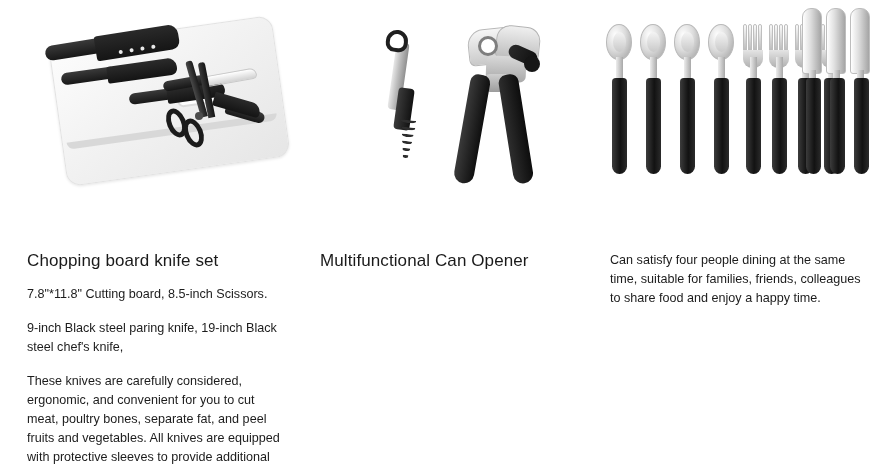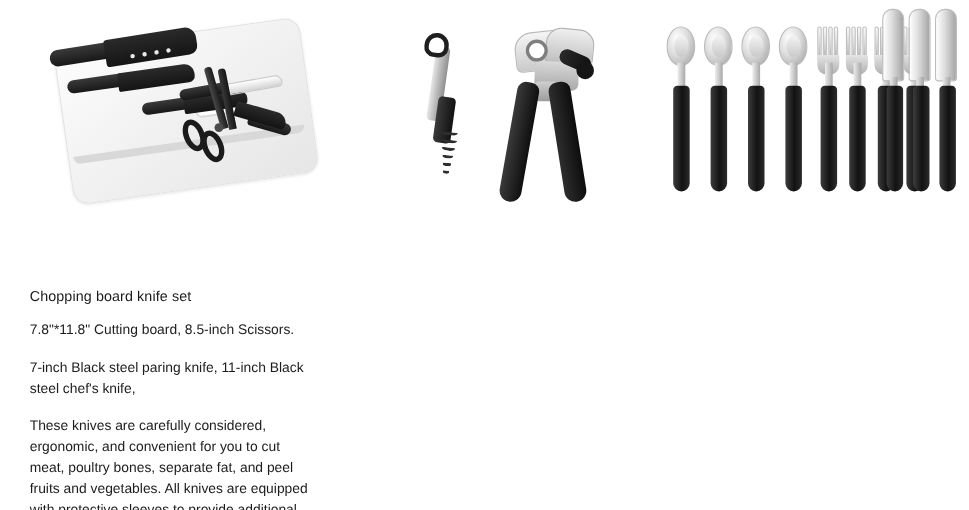--- a/index.html
+++ b/index.html
@@ -29,24 +29,24 @@
   .col-2 { width: 294px; padding-left: 26px; padding-right: 10px; }
   .col-3 { width: 293px; padding-left: 22px; padding-right: 14px; }
 
   .media {
     height: 215px;
     position: relative;
     margin-left: -10px;
   }
 
   .heading {
-    font-size: 13px;
+    font-size: 17px;
     font-weight: normal;
     color: #1a1a1a;
-    margin: 11px 0 14px 0;
+    margin: 0 0 14px 0;
     letter-spacing: 0.1px;
   }
   .para {
     font-size: 12.6px;
     line-height: 19px;
     color: #1c1c1c;
     margin: 0 0 15px 0;
   }
   .para:last-child { margin-bottom: 0; }
 
@@ -406,21 +406,21 @@
         <div class="sh sc-b1"></div>
         <div class="sh sc-b2"></div>
         <div class="sh sc-pivot"></div>
         <div class="sh sc-h1"></div>
         <div class="sh sc-h2"></div>
       </div>
 
       <div class="text-block">
         <h3 class="heading">Chopping board knife set</h3>
         <p class="para">7.8"*11.8" Cutting board, 8.5-inch Scissors.</p>
-        <p class="para">7-inch Black steel paring knife, 11-inch Black steel chef's knife,</p>
+        <p class="para">9-inch Black steel paring knife, 19-inch Black steel chef's knife,</p>
         <p class="para">These knives are carefully considered, ergonomic, and convenient for you to cut meat, poultry bones, separate fat, and peel fruits and vegetables. All knives are equipped with protective sleeves to provide additional tool protection and your safety.</p>
       </div>
     </div>
 
     <div class="col col-2">
       <div class="media">
         <div class="sh cs-body"></div>
         <div class="sh cs-head"></div>
         <div class="sh cs-grip"></div>
         <div class="sh cs-worm">
@@ -437,20 +437,21 @@
         <div class="sh co-gear"></div>
         <div class="sh co-neck"></div>
         <div class="sh co-knob"></div>
         <div class="sh co-knob2"></div>
         <div class="sh co-joint"></div>
         <div class="sh co-handleL"></div>
         <div class="sh co-handleR"></div>
       </div>
 
       <div class="text-block">
+        <h3 class="heading">Multifunctional Can Opener</h3>
       </div>
     </div>
 
     <div class="col col-3">
       <div class="media">
 
         <div class="fw" style="left:6px;">
           <div class="spoon-bowl"></div>
           <div class="fw-neck"></div>
           <div class="fw-handle"></div>
@@ -527,17 +528,18 @@
           <div class="fw-handle" style="top:70px;"></div>
         </div>
         <div class="fw" style="left:248px; top:8px;">
           <div class="knife-blade"></div>
           <div class="knife-neck"></div>
           <div class="fw-handle" style="top:70px;"></div>
         </div>
       </div>
 
       <div class="text-block">
+        <p class="para">Can satisfy four people dining at the same time, suitable for families, friends, colleagues to share food and enjoy a happy time.</p>
       </div>
     </div>
 
   </div>
 </div>
 
 </body></html>

